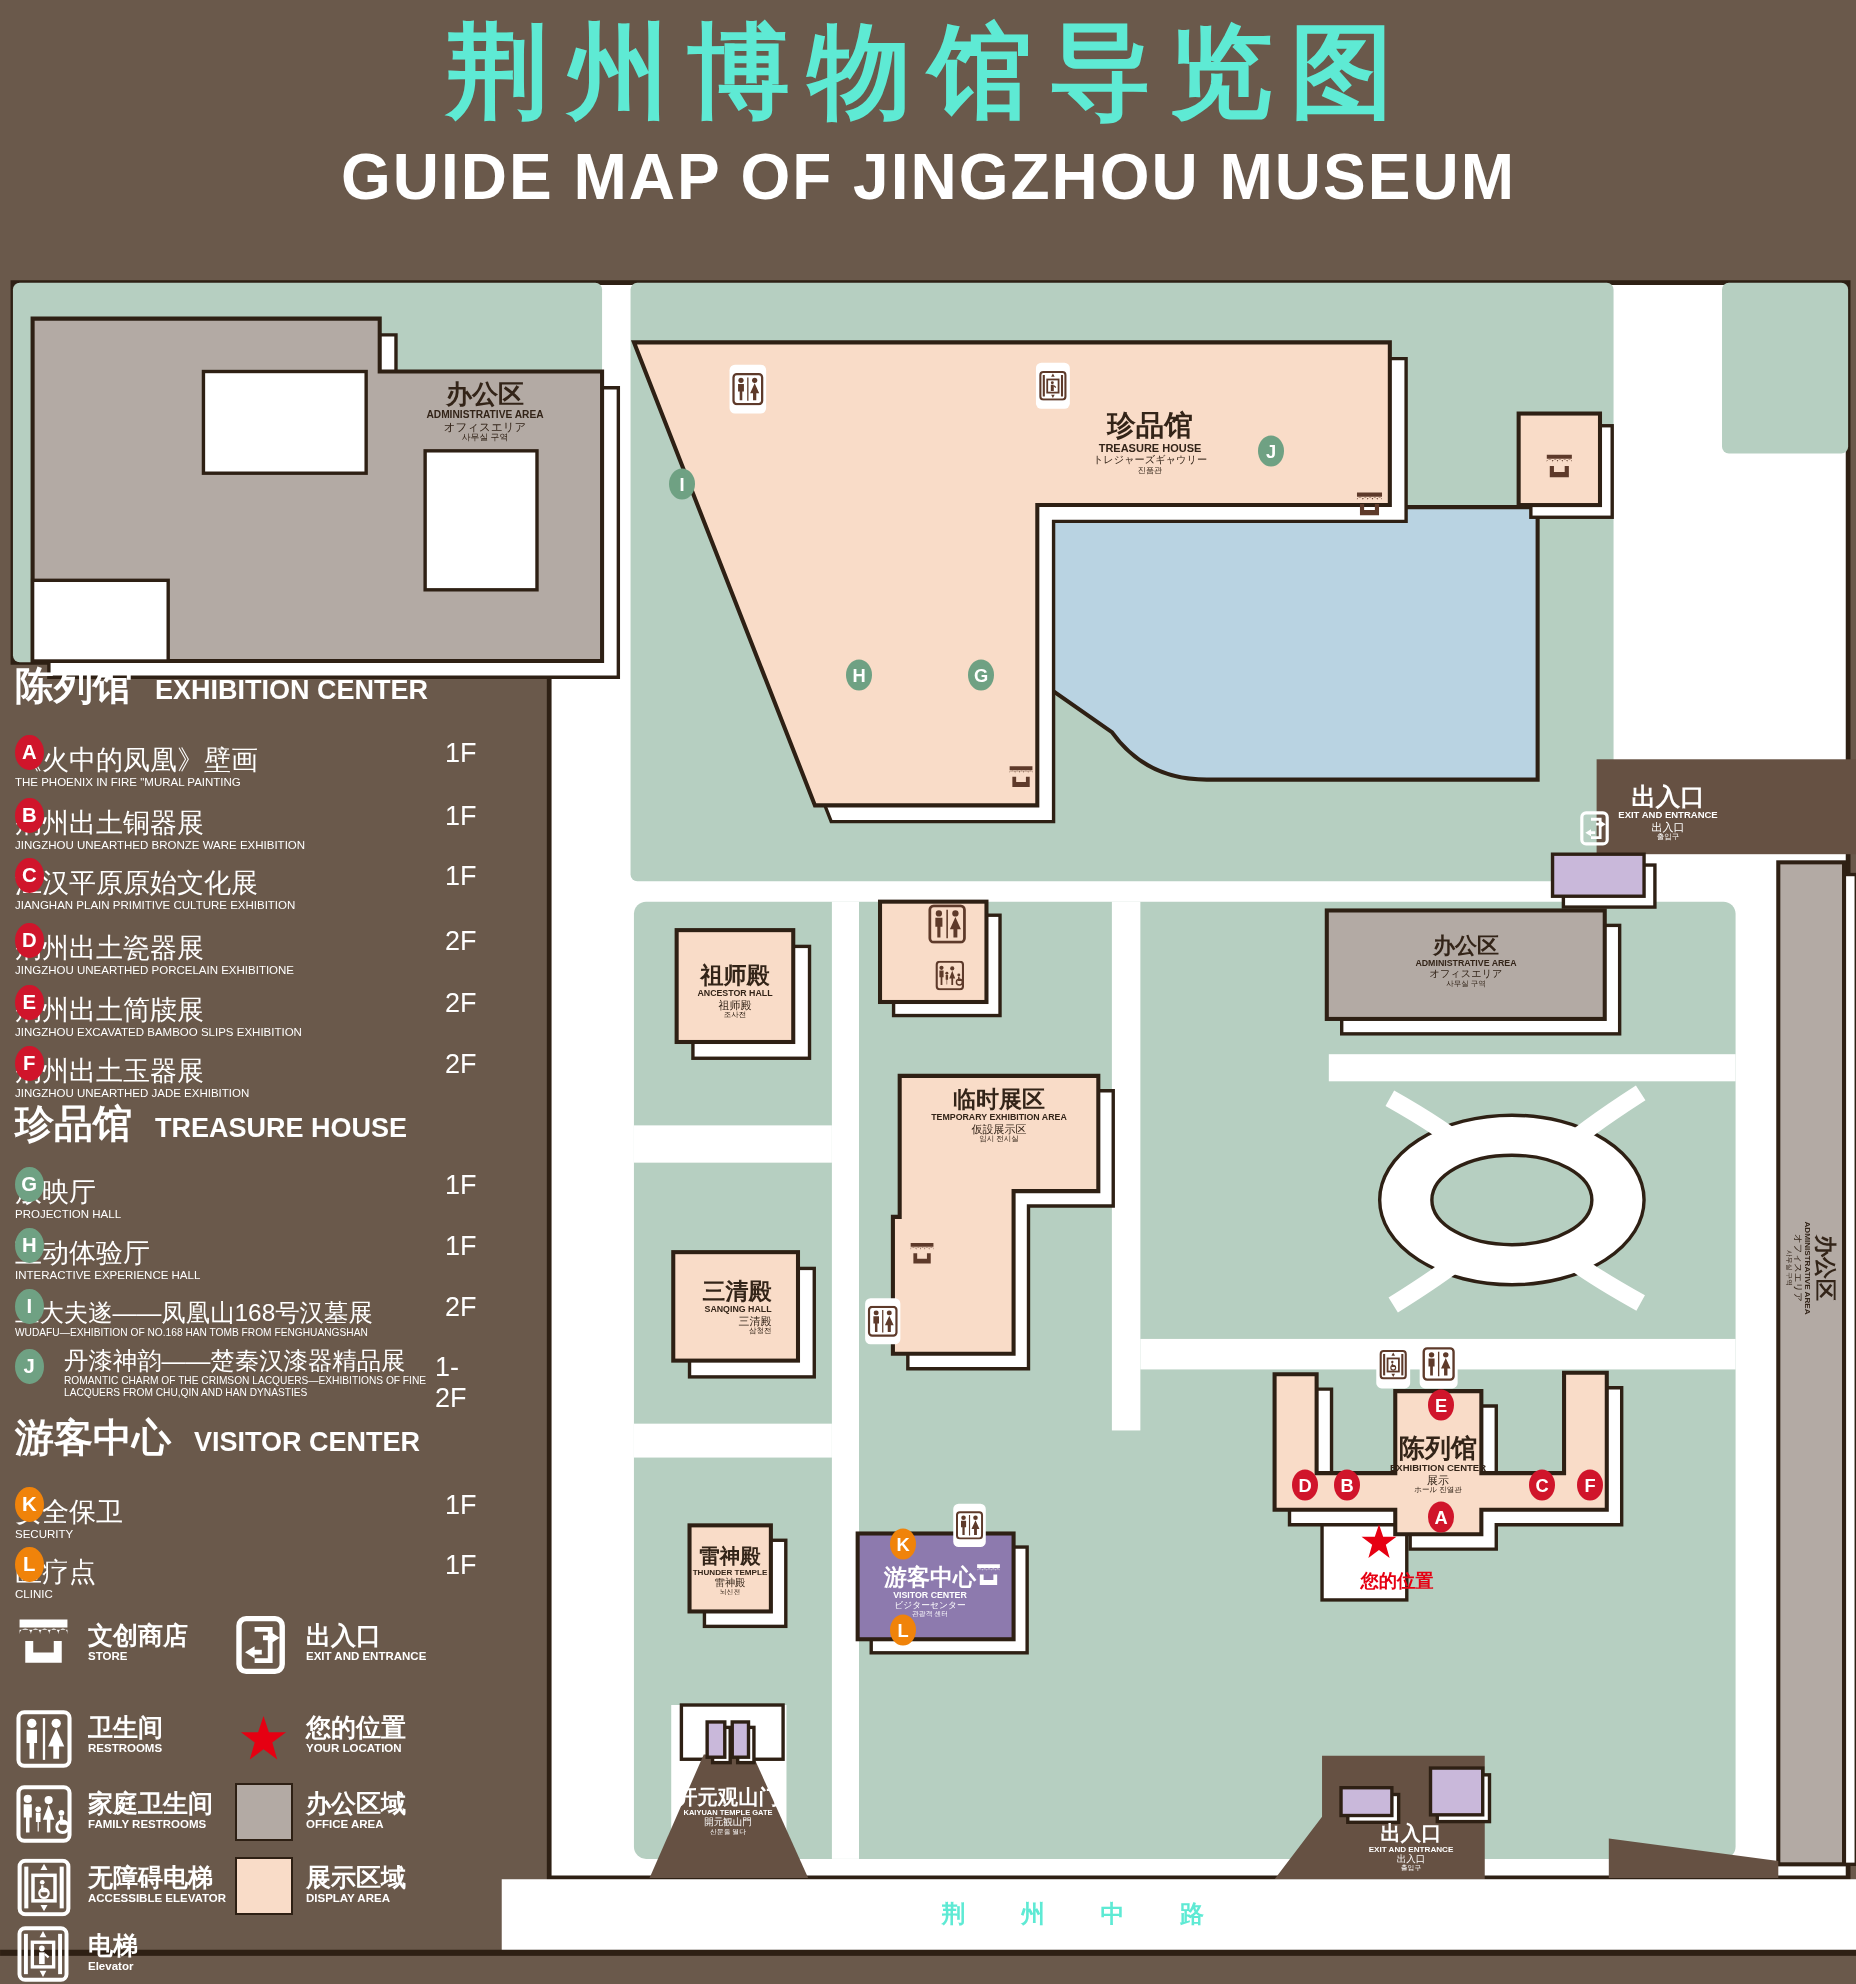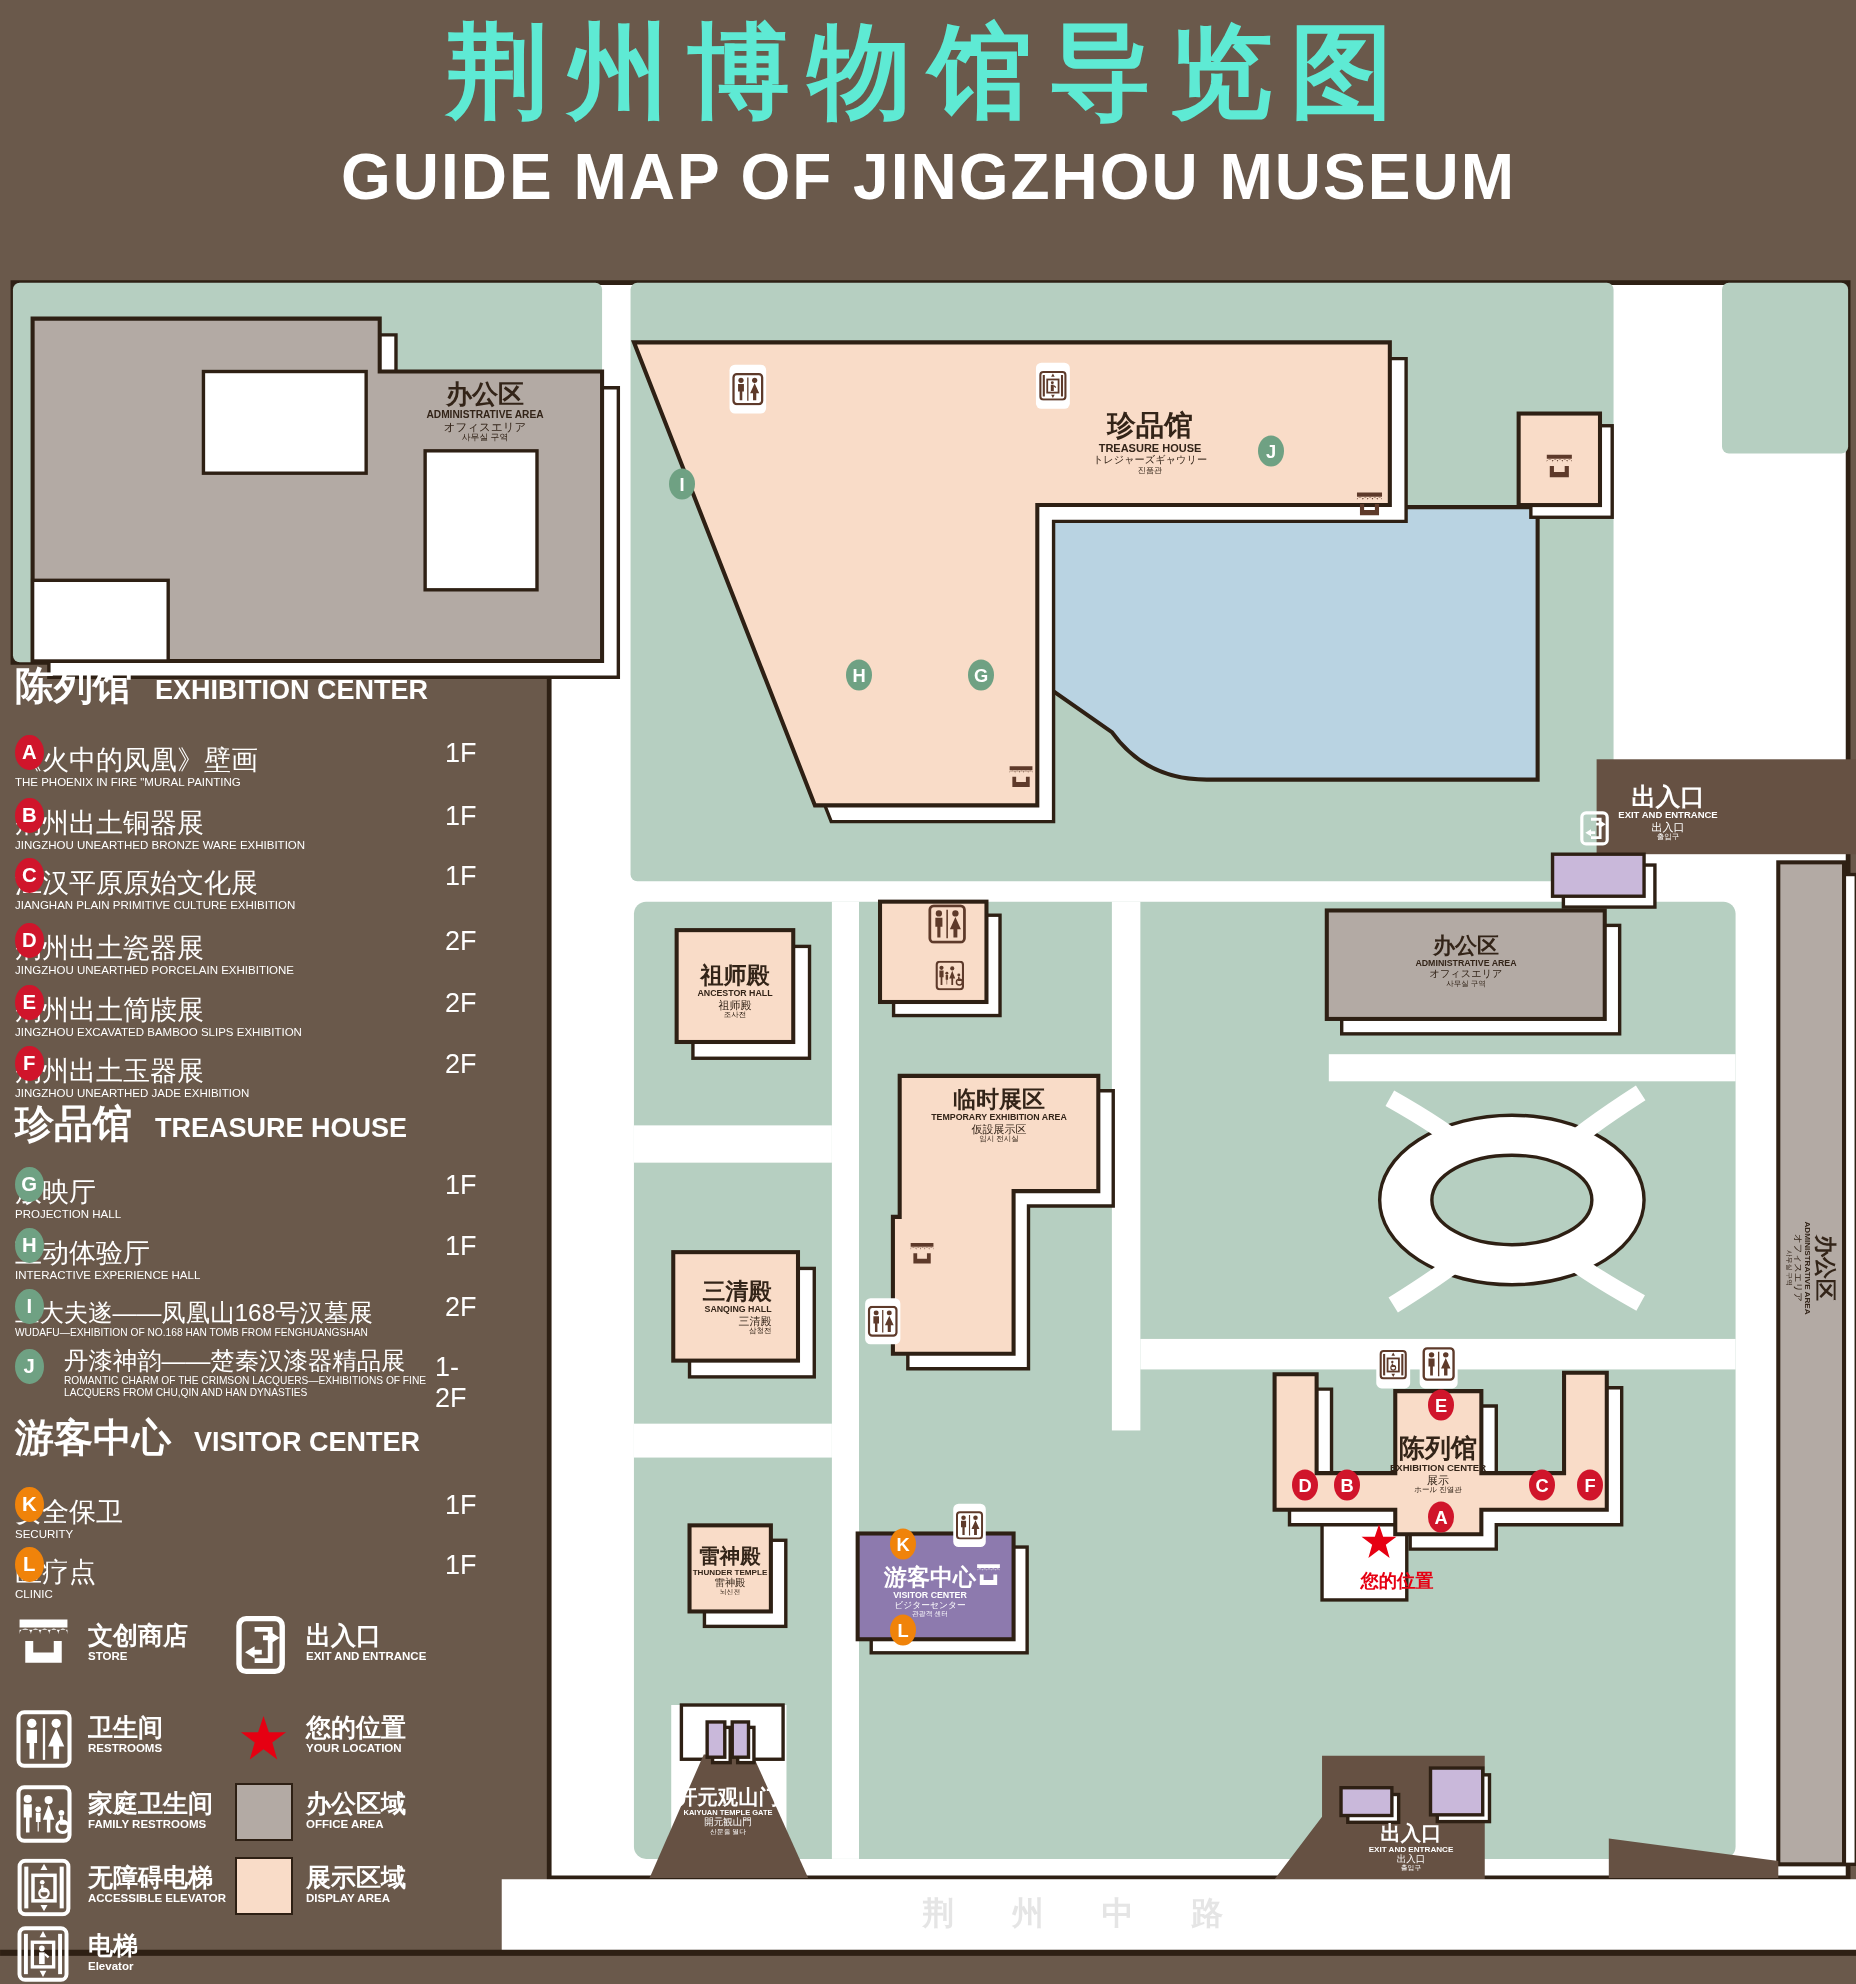--- a/index.html
+++ b/index.html
@@ -38,22 +38,22 @@
   
   .marker{position:absolute;width:26px;height:31px;border-radius:50%;color:#fff;font-weight:bold;
     font-size:18.3px;display:flex;align-items:center;justify-content:center;
     transform:translate(-50%,-50%);}
   .m-red{background:#d0152b;}
   .m-green{background:#6fa183;}
   .m-orange{background:#f0830a;}
   
   .loc-text{position:absolute;transform:translate(-50%,-50%);color:#e60012;font-weight:bold;
     font-size:18.3px;white-space:nowrap;}
-  .road-label{position:absolute;transform:translate(-50%,-50%);color:#e5e5e5;font-weight:bold;
-    font-size:32px;letter-spacing:24.4px;white-space:nowrap;}
+  .road-label{position:absolute;transform:translate(-50%,-50%);color:#5eead4;font-weight:bold;
+    font-size:24px;letter-spacing:24.4px;white-space:nowrap;}
   
   .sec-h{position:absolute;left:15px;white-space:nowrap;color:#fff;}
   .sec-h .zh{font-size:39px;font-weight:bold;}
   .sec-h .en{font-size:27px;font-weight:bold;margin-left:23px;}
   .leg-row{position:absolute;left:15px;height:41px;color:#fff;}
   .leg-row .badge{position:absolute;left:0;top:1.4px;width:28.5px;height:35px;border-radius:50%;
     color:#fff;font-weight:bold;font-size:20.3px;display:flex;align-items:center;justify-content:center;}
   .leg-row .txt{margin-left:49px;}
   .leg-row .zh{display:block;font-size:27px;line-height:1.05;}
   .leg-row .en{display:block;font-size:11.5px;line-height:1.15;margin-top:1.4px;}

